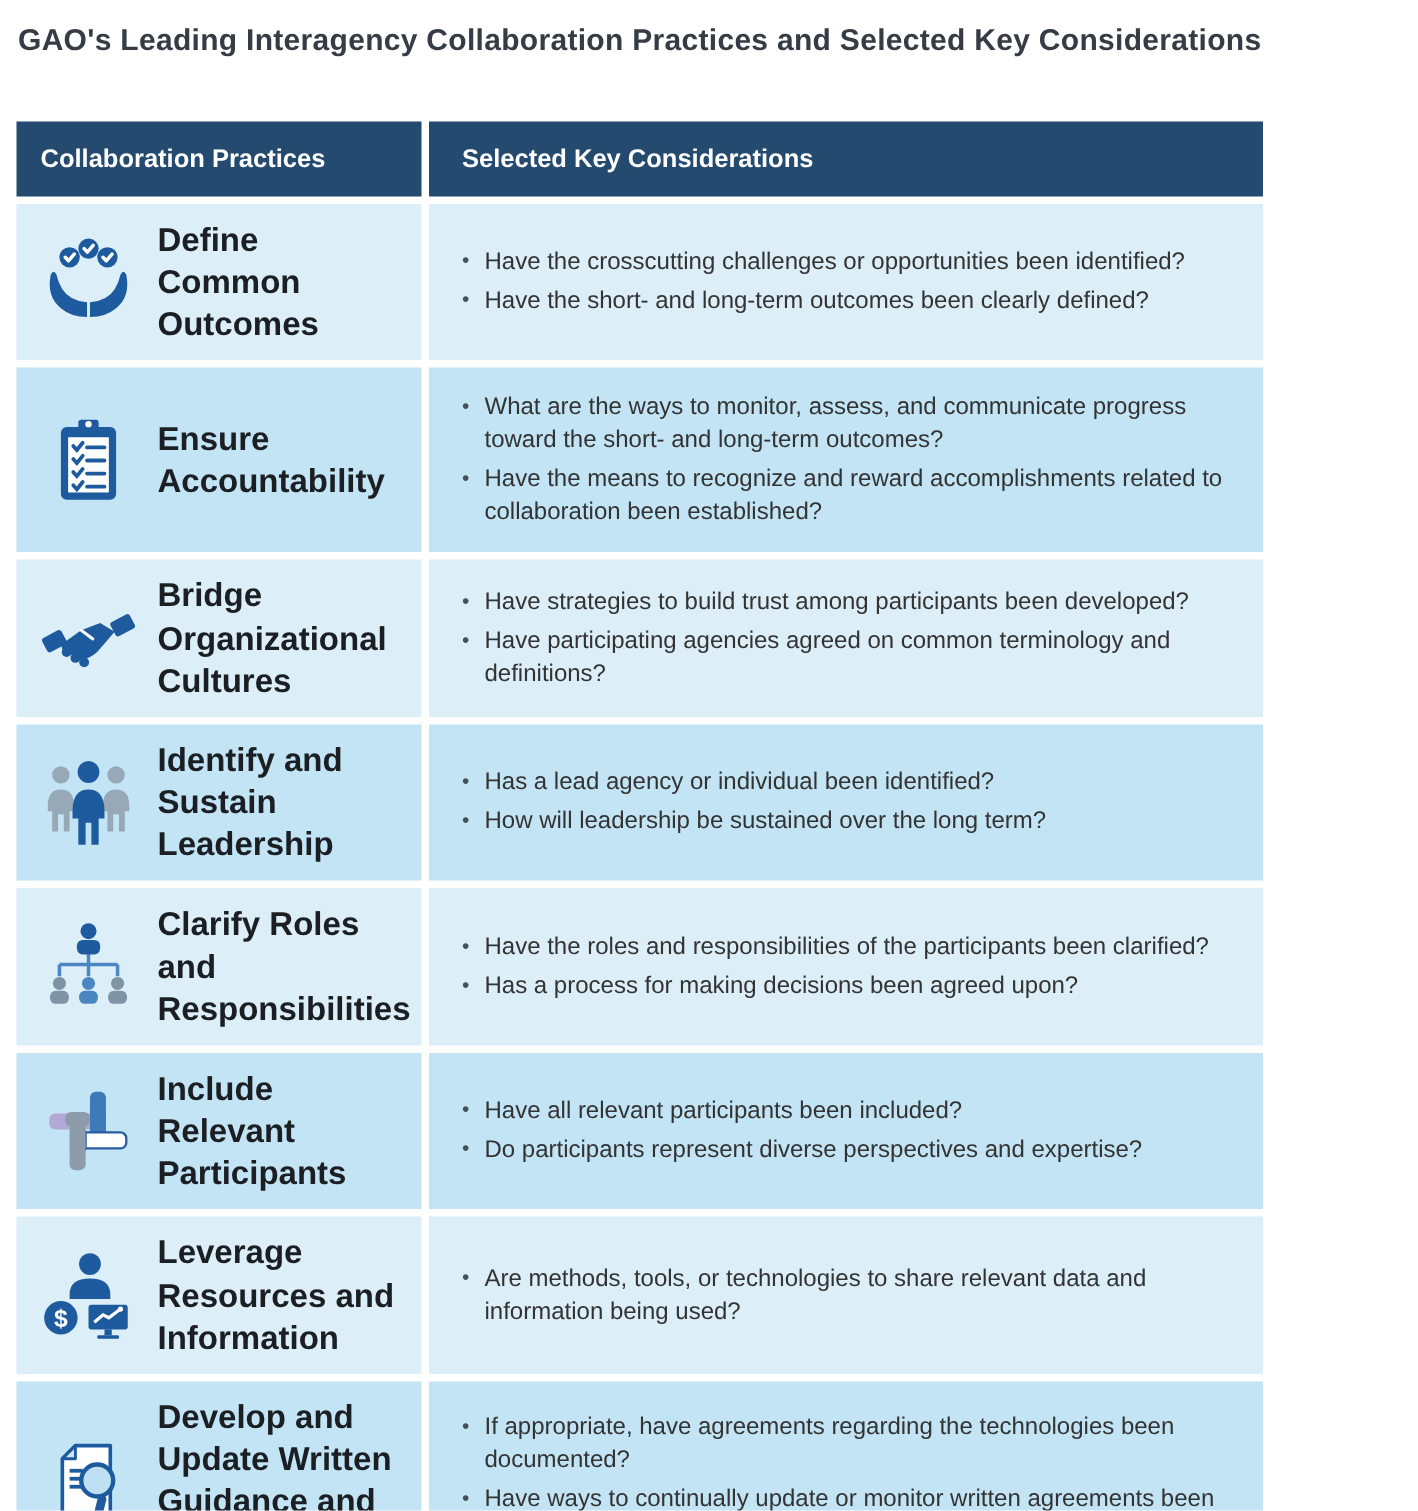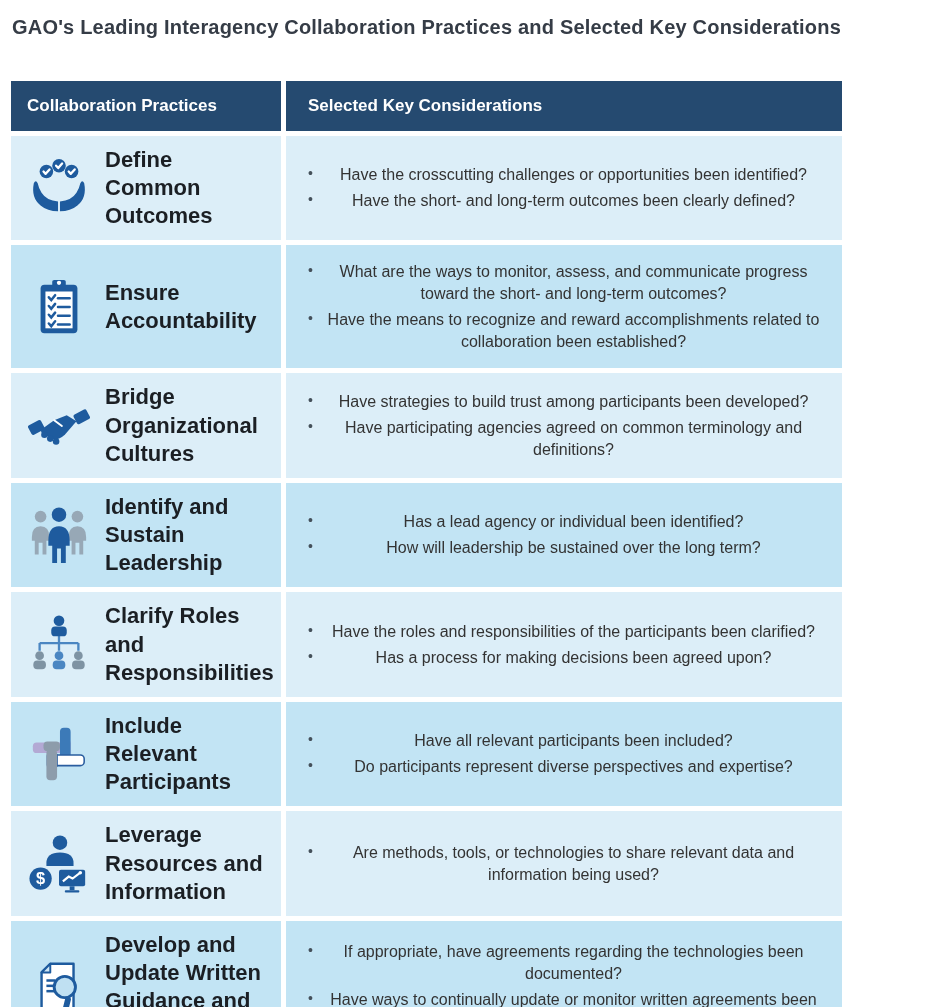--- a/index.html
+++ b/index.html
@@ -31,21 +31,21 @@
   .row:nth-child(odd) .cell{background:var(--row-light);}
   .row:nth-child(even) .cell{background:var(--row-dark);}
   .cell{padding:10px 12px;}
   .cell.left{
     width:270px;flex:0 0 270px;display:flex;align-items:center;gap:10px;
   }
   .cell.right{flex:1;display:flex;flex-direction:column;justify-content:center;padding-left:22px;padding-right:18px;}
   .icon{width:72px;flex:0 0 72px;display:flex;justify-content:center;align-items:center;}
   .icon svg{width:62px;height:62px;}
   .practice{font-weight:bold;font-size:22px;line-height:1.28;color:#1b1f24;padding-right:4px;}
-  ul.bullets{list-style:none;text-align:center;}
+  ul.bullets{list-style:none;}
   ul.bullets li{
     font-size:16px;line-height:1.38;color:#333;padding-left:15px;position:relative;margin:4px 0;
   }
   ul.bullets li::before{content:"•";position:absolute;left:0;top:0;color:#44505a;font-size:14px;}
   
   .rows .row:nth-child(1){min-height:69px;}
   .rows .row:nth-child(2){min-height:123px;}
   .rows .row:nth-child(3){min-height:91px;}
   .rows .row:nth-child(4){min-height:90px;}
   .rows .row:nth-child(5){min-height:95px;}

